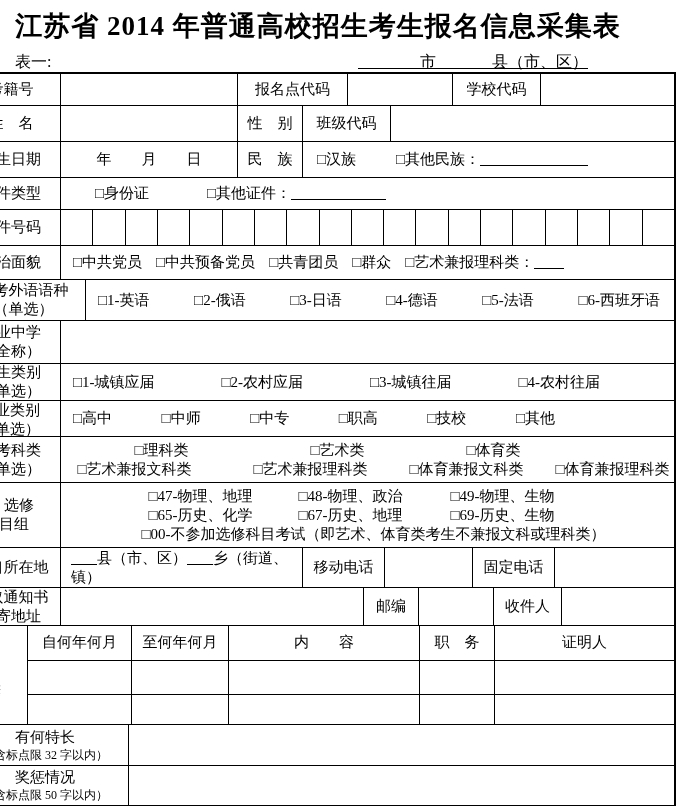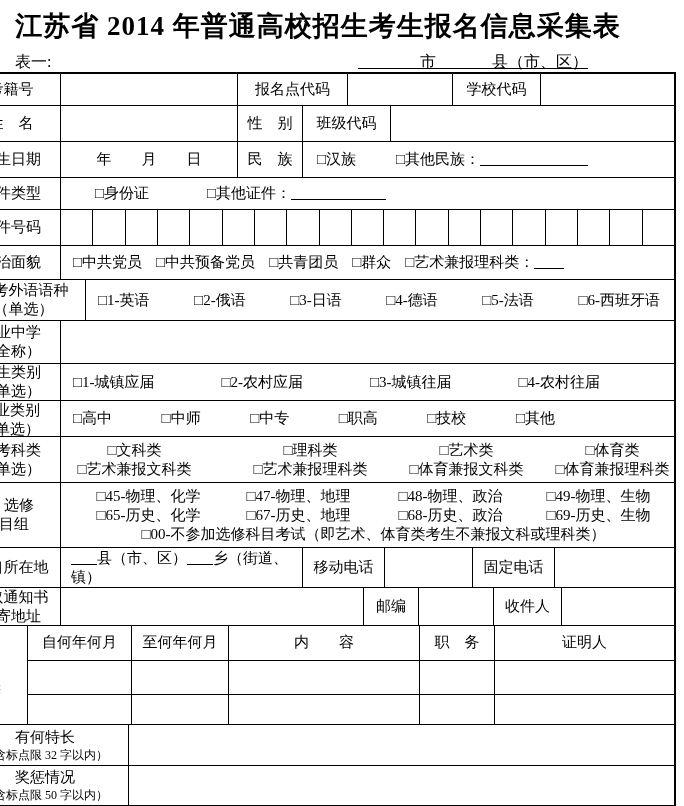--- a/index.html
+++ b/index.html
@@ -174,50 +174,47 @@
       </div>
     </div>
 
     <div class="row" style="height:46px">
       <div class="c lab w98">
         <div>报考科类</div>
             <div>（单选）</div>
       </div>
       <div class="c fill col">
         <div class="g4">
-          <span class="chk">□文科类</span>
           <span class="chk">□理科类</span>
           <span class="chk">□艺术类</span>
           <span class="chk">□体育类</span>
         </div>
         <div class="g4">
           <span class="chk">□艺术兼报文科类</span>
           <span class="chk">□艺术兼报理科类</span>
           <span class="chk">□体育兼报文科类</span>
           <span class="chk">□体育兼报理科类</span>
         </div>
       </div>
     </div>
 
     <div class="row" style="height:65px">
       <div class="c lab w98" style="align-items:flex-start;padding-left:42px;text-align:left">
         <div>选修</div>
             <div style="margin-left:-20px">科目组</div>
       </div>
       <div class="c fill col">
         <div class="g4b">
-          <span class="chk">□45-物理、化学</span>
           <span class="chk">□47-物理、地理</span>
           <span class="chk">□48-物理、政治</span>
           <span class="chk">□49-物理、生物</span>
         </div>
         <div class="g4b">
           <span class="chk">□65-历史、化学</span>
           <span class="chk">□67-历史、地理</span>
-          <span class="chk">□68-历史、政治</span>
           <span class="chk">□69-历史、生物</span>
         </div>
         <div style="padding-left:12px;white-space:nowrap">
           <span class="chk">□00-不参加选修科目考试（即艺术、体育类考生不兼报文科或理科类）</span>
         </div>
       </div>
     </div>
 
     <div class="row" style="height:40px">
       <div class="c lab w98">户口所在地</div>

